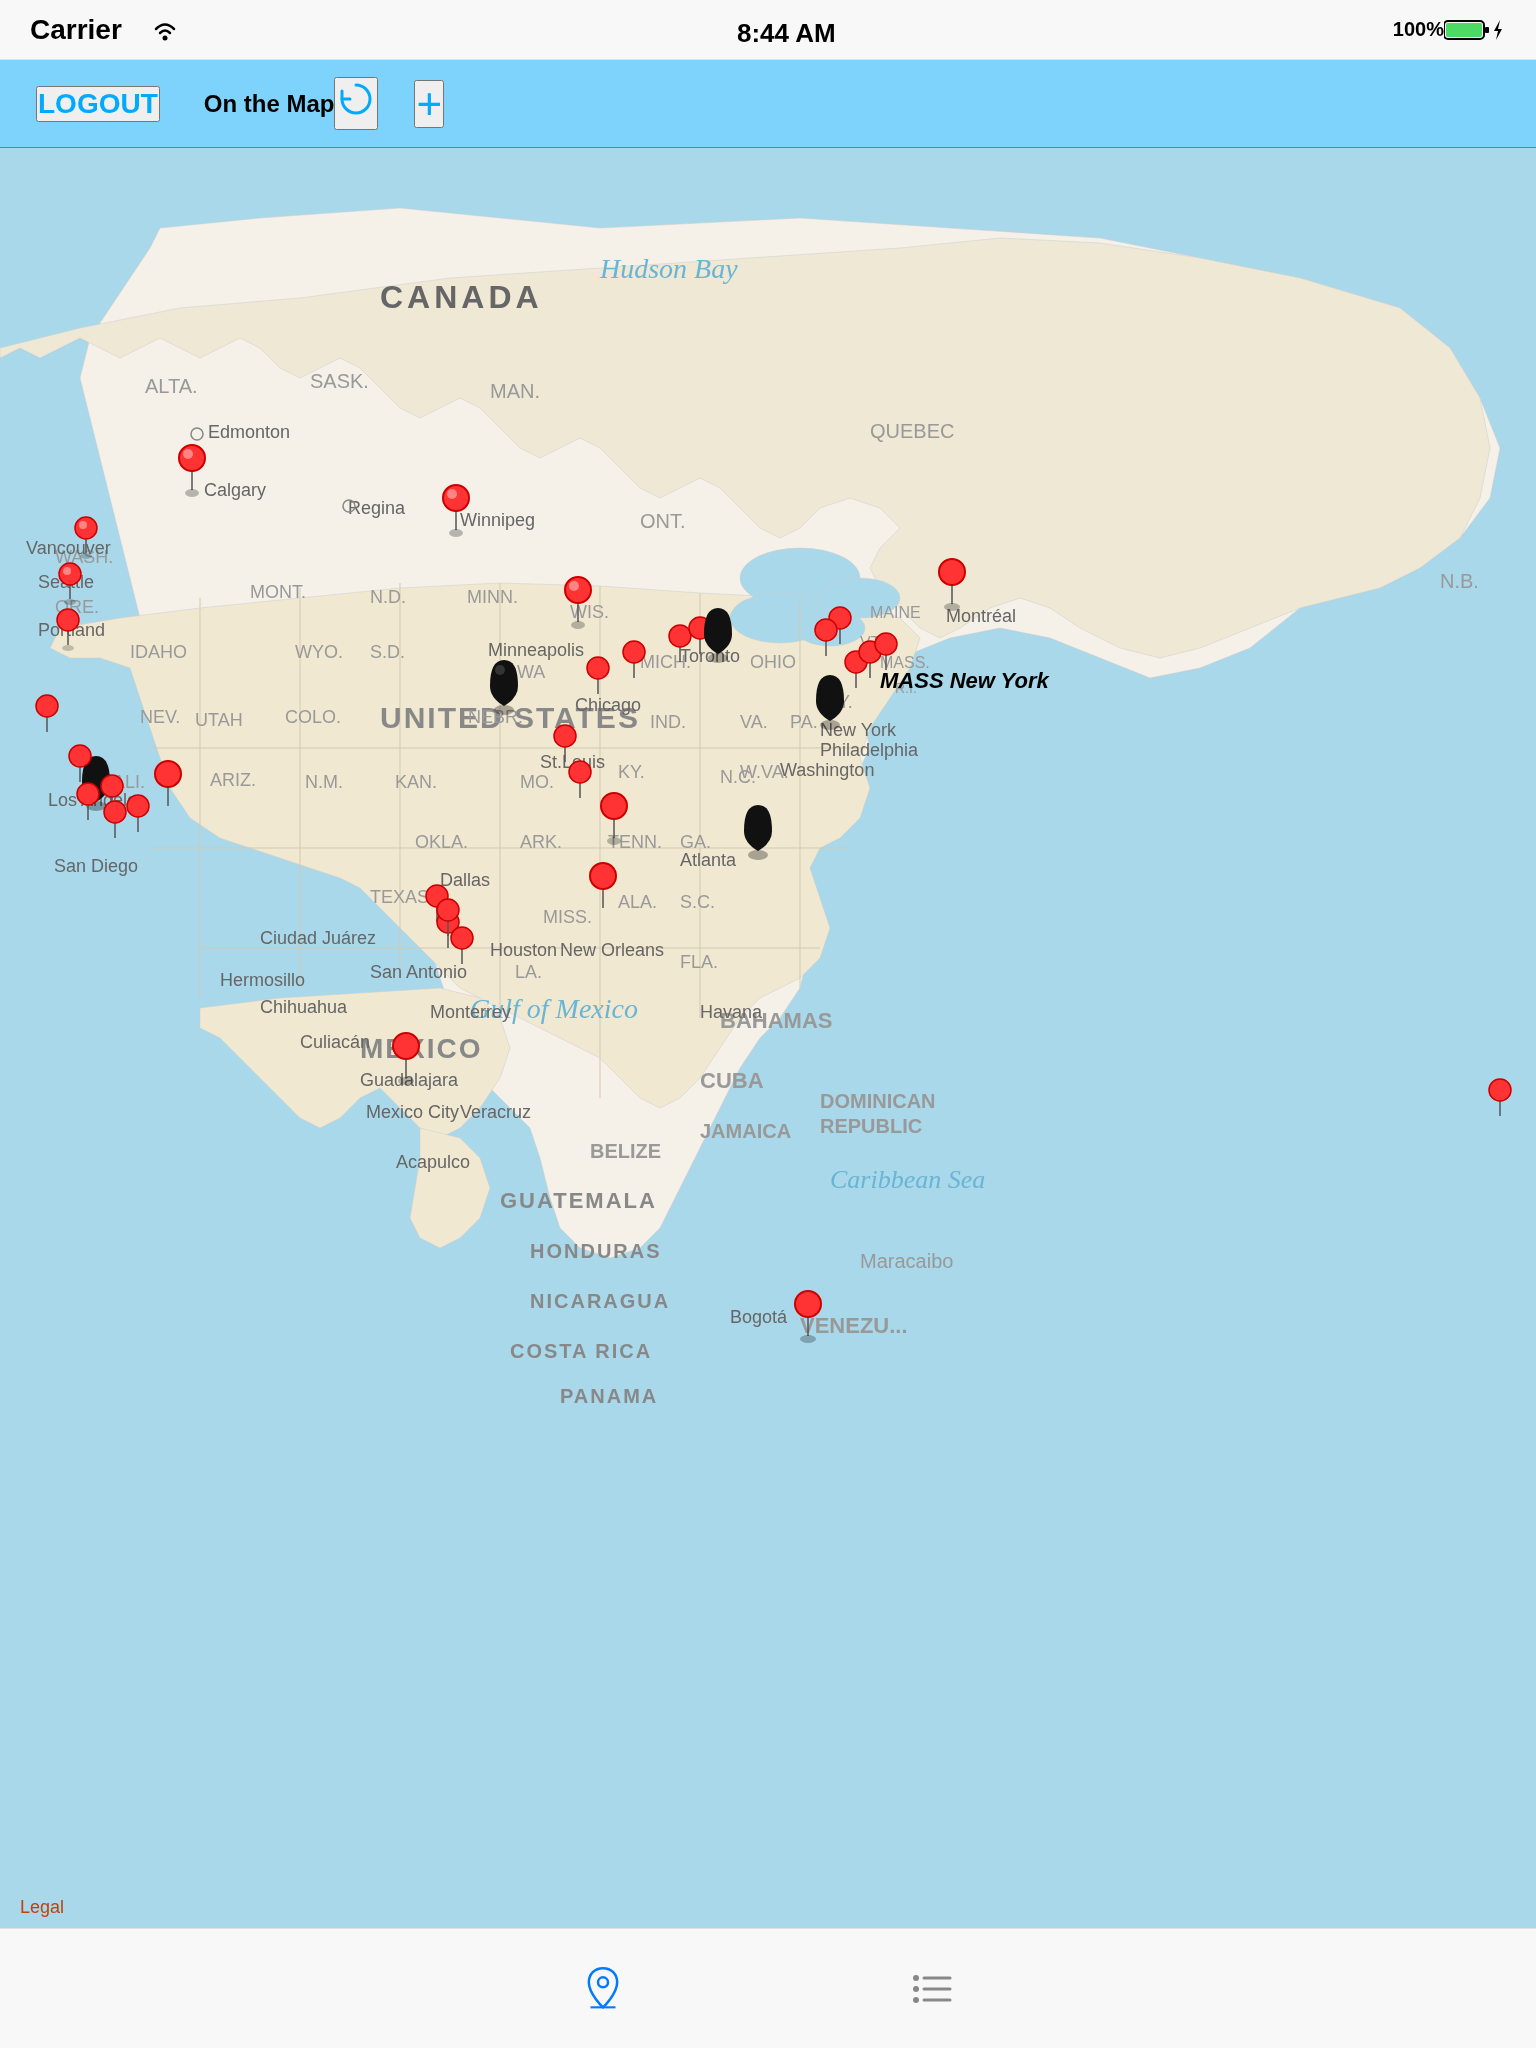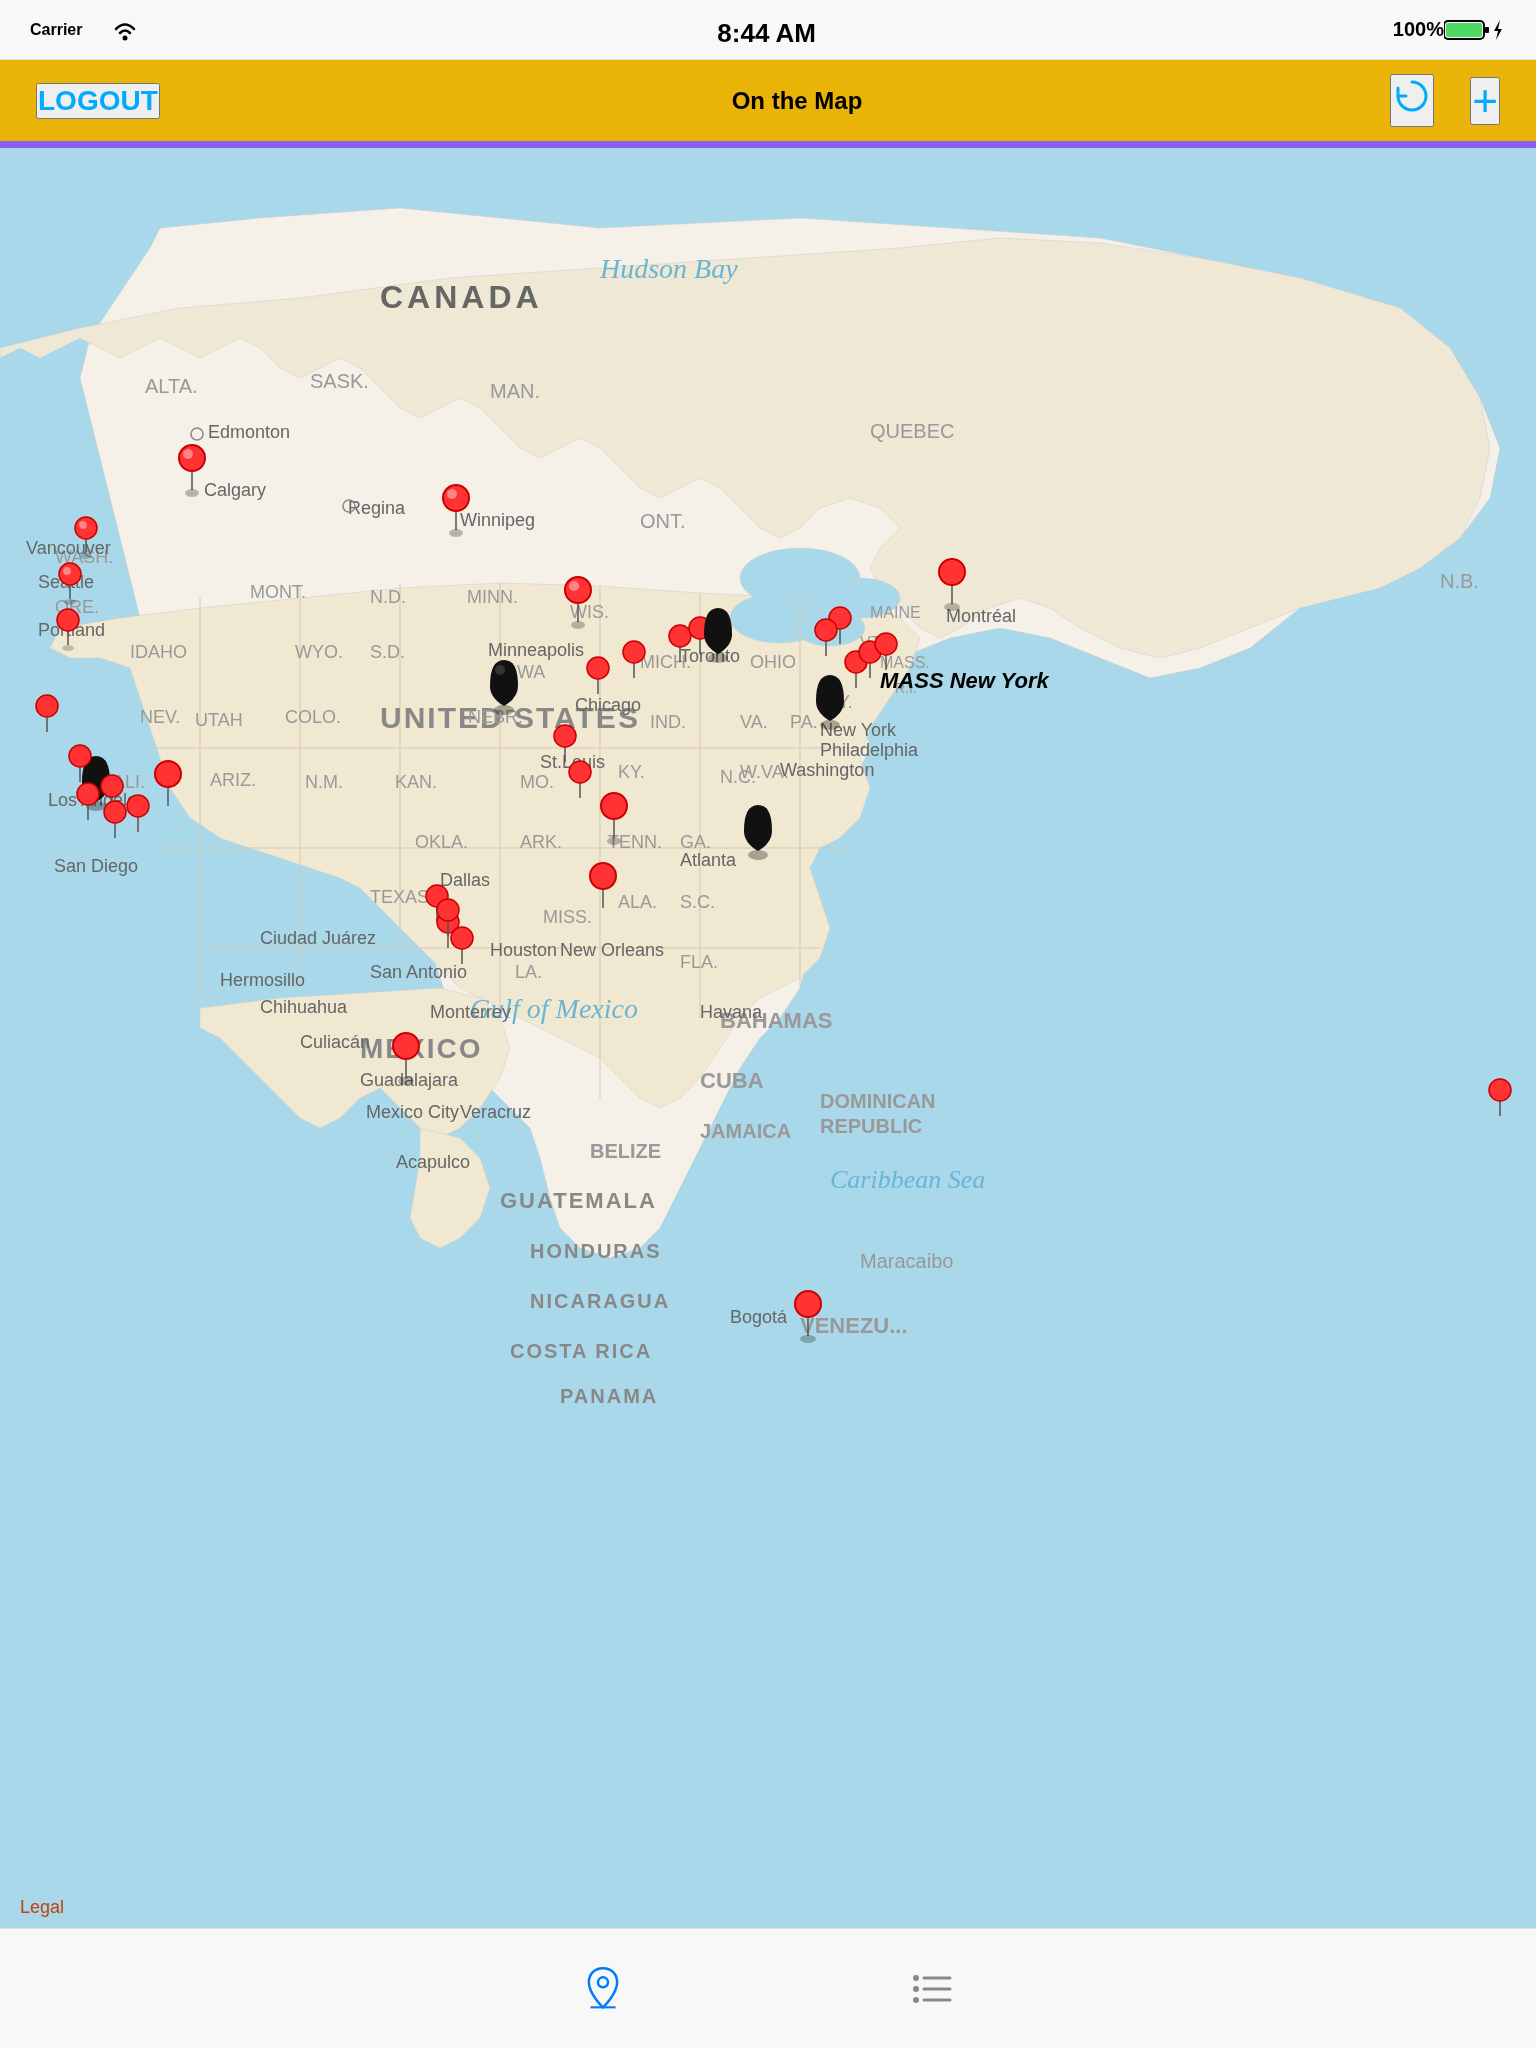--- a/index.html
+++ b/index.html
@@ -24,21 +24,21 @@
       justify-content: space-between;
       padding: 0 30px;
       z-index: 100;
       border-bottom: 1px solid #e0e0e0;
     }
 
     .status-left {
       display: flex;
       align-items: center;
       gap: 28px;
-      font-size: 16px;
+      font-size: 28px;
       font-weight: 600;
     }
 
     .status-center {
       font-size: 26px;
       font-weight: 600;
       margin-top: 8px;
     }
 
     .status-right {
@@ -47,27 +47,26 @@
       gap: 0;
       font-size: 20px;
       font-weight: 600;
     }
 
     
     #nav-bar {
       position: absolute;
       top: 60px; left: 0; right: 0;
       height: 88px;
-      background: #eab308;
-      display: flex;
-      align-items: center;
-      justify-content: space-between;
+      background: #7dd3fc;
+      display: flex;
+      align-items: center;
       padding: 0 36px;
       z-index: 100;
-      border-bottom: 7px solid #8b5cf6;
+      border-bottom: 1px solid #8b5cf6;
     }
 
     .nav-logout {
       color: #00aaff;
       font-size: 28px;
       font-weight: 600;
       cursor: pointer;
     }
 
     .nav-title {

